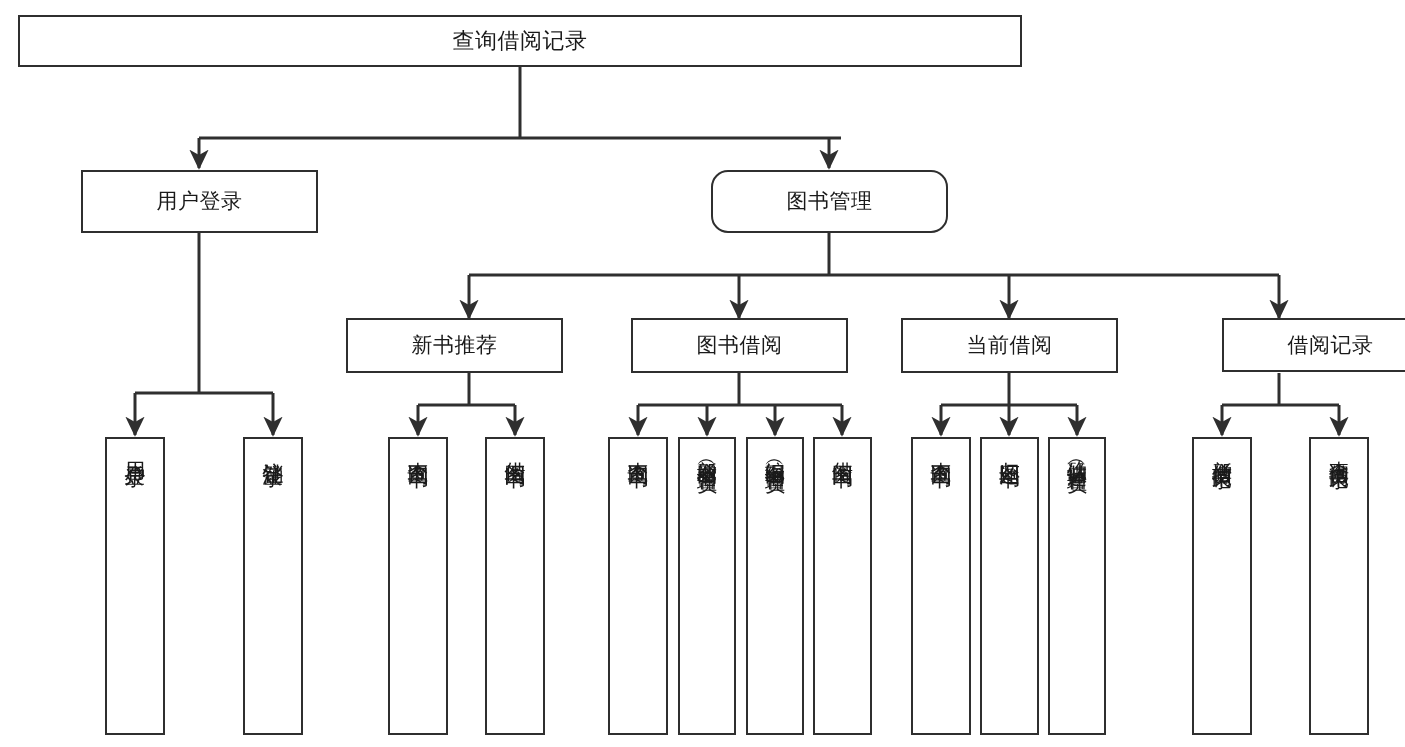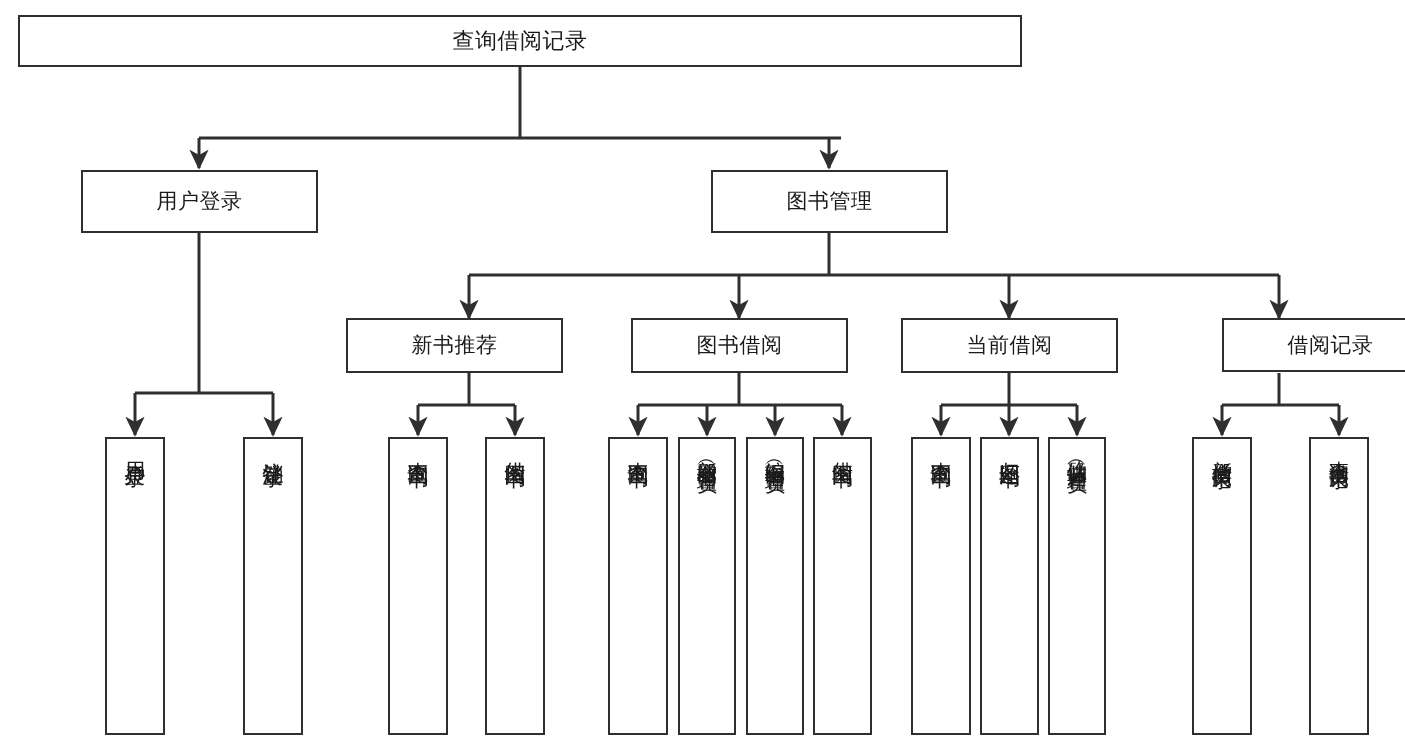--- a/index.html
+++ b/index.html
@@ -130,21 +130,21 @@
     </g>
   </svg>
 
   <div class="node root horiz" style="left:18px; top:15px; width:1004px; height:52px;">
     <span class="label">查询借阅记录</span>
   </div>
 
   <div class="node horiz" style="left:81px; top:170px; width:237px; height:63px;">
     <span class="label">用户登录</span>
   </div>
-  <div class="node horiz" style="left:711px; top:170px; width:237px; height:63px;">
+  <div class="node horiz" style="left:711px; top:170px; width:237px; height:63px;border-radius:17px;">
     <span class="label">图书管理</span>
   </div>
 
   <div class="node horiz" style="left:346px; top:318px; width:217px; height:55px;">
     <span class="label">新书推荐</span>
   </div>
   <div class="node horiz" style="left:631px; top:318px; width:217px; height:55px;justify-content:center;">
     <span class="label">图书借阅</span>
   </div>
   <div class="node horiz" style="left:901px; top:318px; width:217px; height:55px;">

